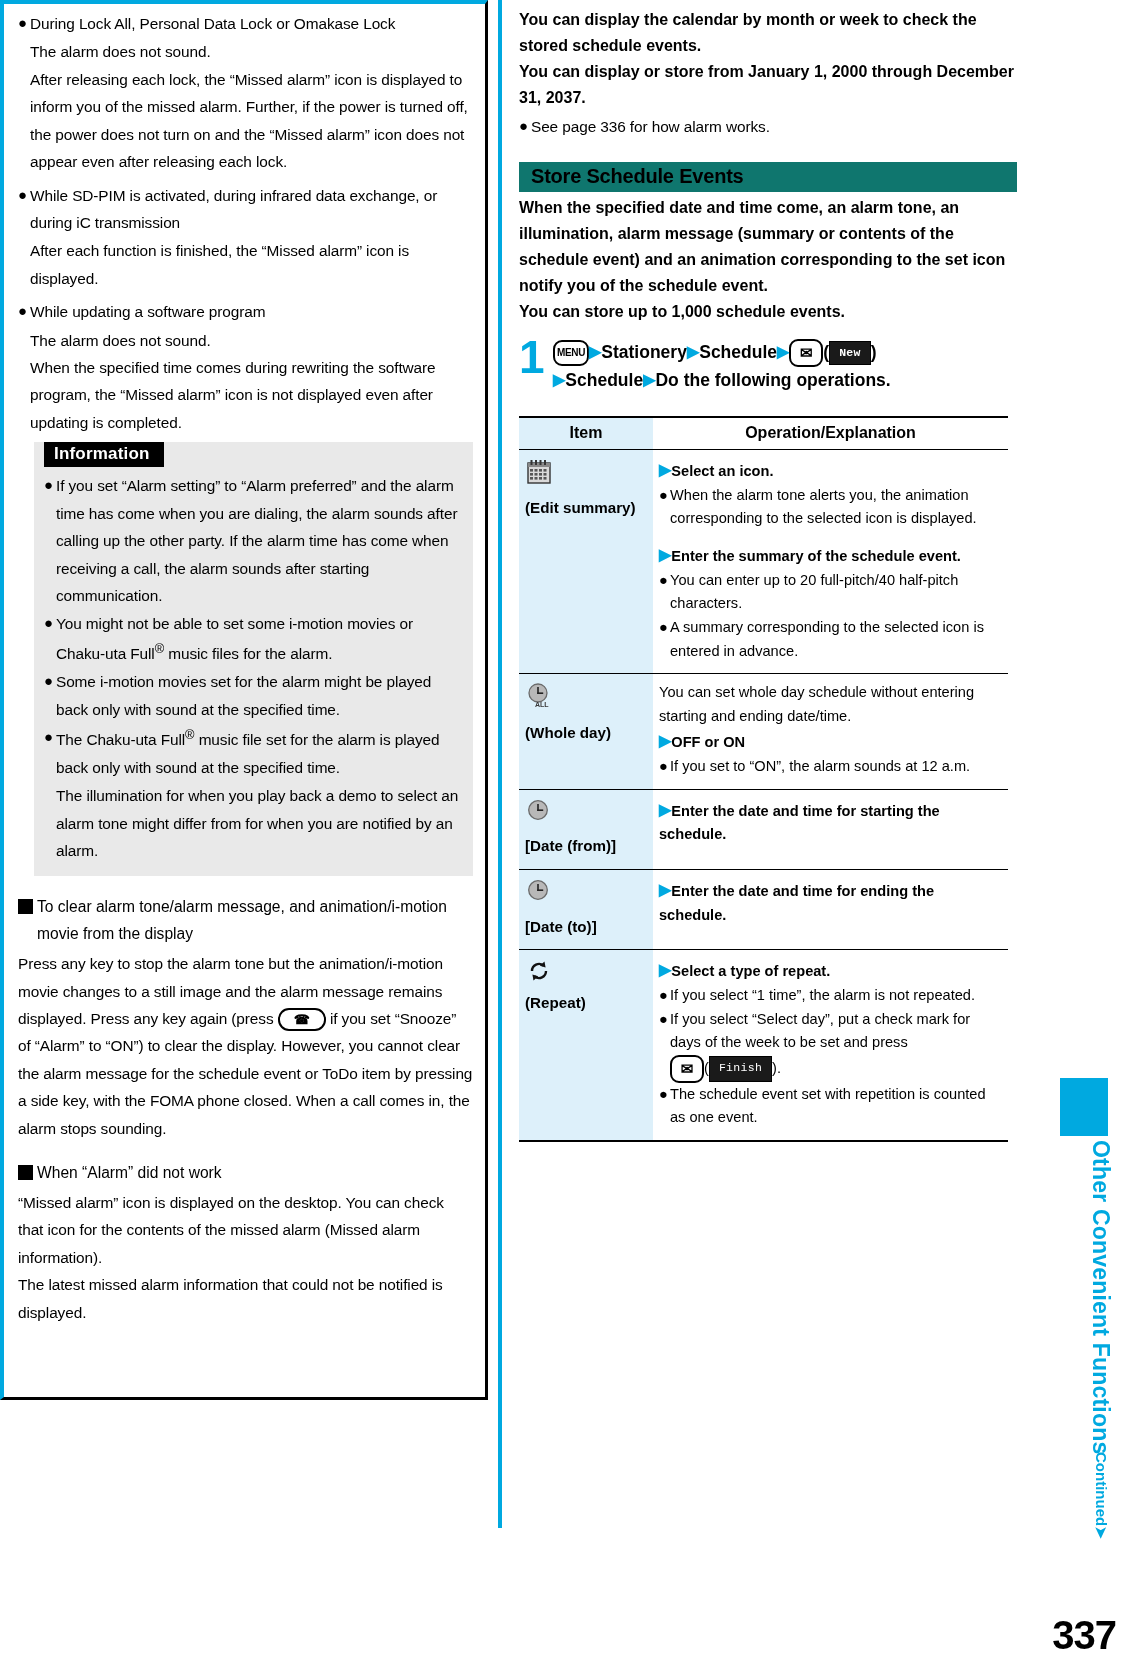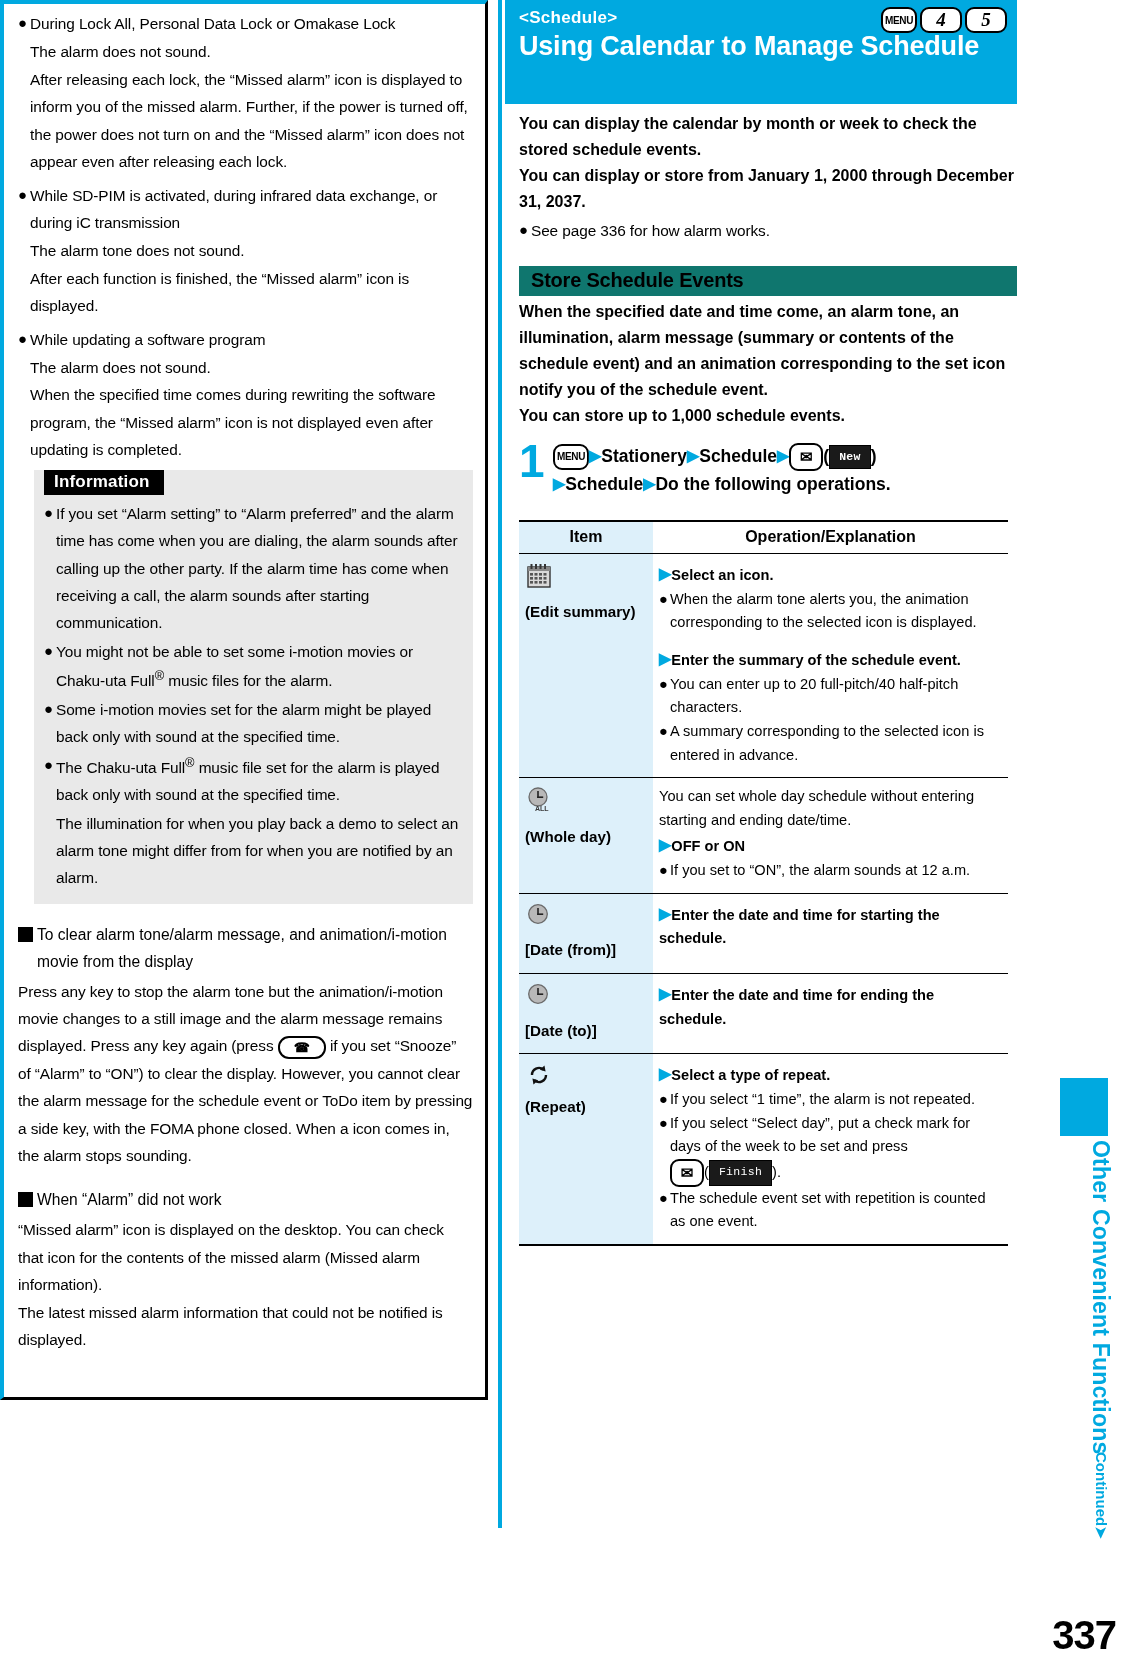--- a/index.html
+++ b/index.html
@@ -156,21 +156,20 @@
         </div>
         <div class="indent">The alarm does not sound.</div>
         <div class="indent">After releasing each lock, the “Missed alarm” icon is displayed to inform you of the missed alarm. Further, if the power is turned off, the power does not turn on and the “Missed alarm” icon does not appear even after releasing each lock.</div>
       </div>
 
       <div style="margin-top:6px;">
         <div class="bullet-item">
           <span class="dot">●</span>
           <span class="txt">While SD-PIM is activated, during infrared data exchange, or during iC transmission</span>
         </div>
-        <div class="indent">The alarm tone does not sound.</div>
         <div class="indent">After each function is finished, the “Missed alarm” icon is displayed.</div>
       </div>
 
       <div style="margin-top:6px;">
         <div class="bullet-item">
           <span class="dot">●</span>
           <span class="txt">While updating a software program</span>
         </div>
         <div class="indent">The alarm does not sound.</div>
         <div class="indent">When the specified time comes during rewriting the software program, the “Missed alarm” icon is not displayed even after updating is completed.</div>
@@ -200,45 +199,36 @@
       </div>
     </div>
 
     <div class="sq-head">
       <span class="sq"></span>
       <span class="t">To clear alarm tone/alarm message, and animation/i-motion movie from the display</span>
     </div>
     <div class="body-txt" style="margin-top:2px;">
       <span>Press any key to stop the alarm tone but the animation/i-motion movie changes to a still image and the alarm message remains displayed. Press any key again (press</span>
       <span class="key key-tel">☎</span>
-      <span>if you set “Snooze” of “Alarm” to “ON”) to clear the display. However, you cannot clear the alarm message for the schedule event or ToDo item by pressing a side key, with the FOMA phone closed. When a icon comes in, the alarm stops sounding.</span>
+      <span>if you set “Snooze” of “Alarm” to “ON”) to clear the display. However, you cannot clear the alarm message for the schedule event or ToDo item by pressing a side key, with the FOMA phone closed. When a call comes in, the alarm stops sounding.</span>
     </div>
 
     <div class="sq-head">
       <span class="sq"></span>
       <span class="t">When “Alarm” did not work</span>
     </div>
     <div class="body-txt" style="margin-top:2px;white-space:pre-line;">“Missed alarm” icon is displayed on the desktop. You can check that icon for the contents of the missed alarm (Missed alarm information).
 The latest missed alarm information that could not be notified is displayed.</div>
 
   </div>
 
   <div class="rule-v"></div>
 
   <div class="col-right">
 
-    <div class="banner">
-      <div class="sub">&lt;Schedule&gt;</div>
-      <div class="title">Using Calendar to Manage Schedule</div>
-      <div class="keys">
-        <span class="key key-menu">MENU</span>
-        <span class="key key-num">4</span>
-        <span class="key key-num">5</span>
-      </div>
-    </div>
 
     <div class="rc">
 
       <div class="lead">You can display the calendar by month or week to check the stored schedule events.</div>
       <div class="lead2">You can display or store from January 1, 2000 through December 31, 2037.</div>
       <div class="bullet-item body-txt" style="margin-top:2px;">
         <span class="dot">●</span>
         <span class="txt">See page 336 for how alarm works.</span>
       </div>
 

